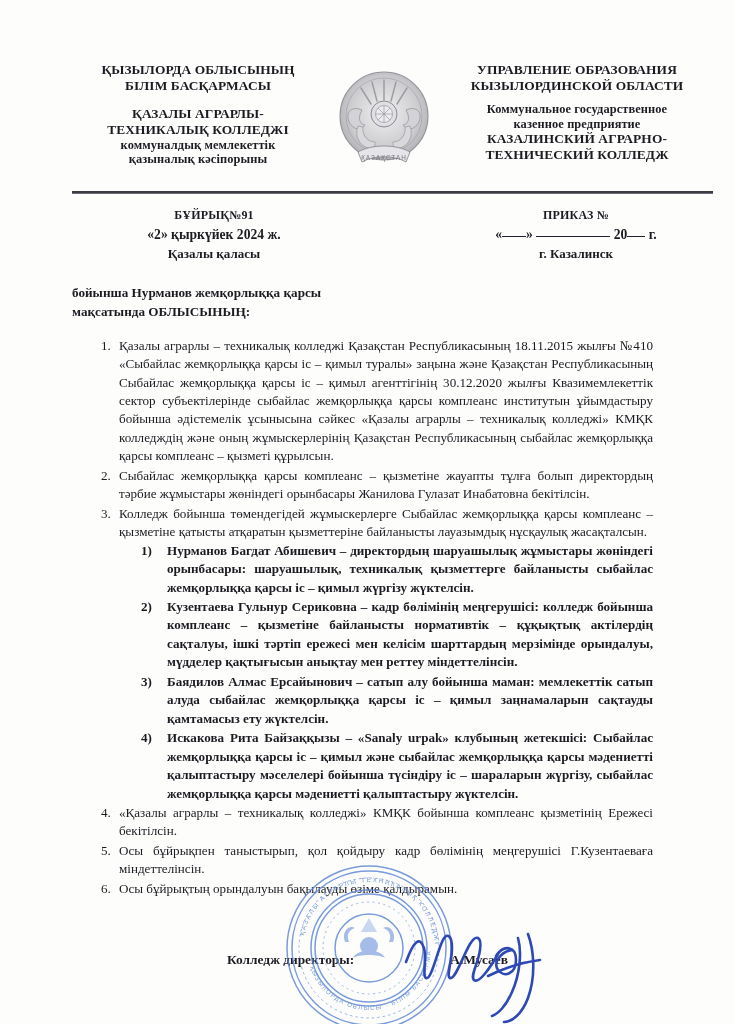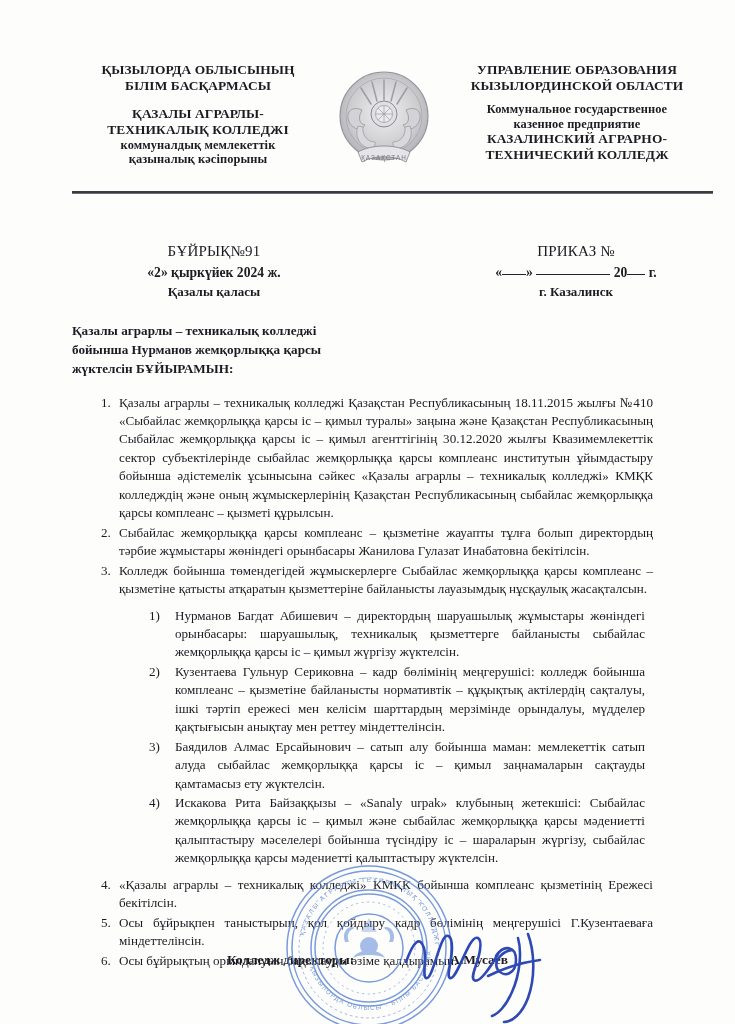--- a/index.html
+++ b/index.html
@@ -68,24 +68,23 @@
     padding: 14px 28px 0 96px;
     box-sizing: border-box;
   }
   .order-col {
     text-align: center;
     line-height: 1.32;
   }
   .order-col.left { width: 236px; }
   .order-col.right { width: 262px; }
   .order-title {
-    font-weight: normal;
-    font-size: 15px;
+    font-weight: bold;
+    font-size: 12px;
     letter-spacing: .2px;
-    margin-top: 34px;
   }
   .order-date {
     font-weight: bold;
     font-size: 13.6px;
     margin-top: 2px;
   }
   .order-date .fill {
     display: inline-block;
     border-bottom: 1.4px solid #22222a;
     vertical-align: 2px;
@@ -116,24 +115,25 @@
   ol.lvl1 {
     margin: 0;
     padding-left: 22px;
     list-style: decimal;
   }
   ol.lvl1 > li {
     margin-bottom: 1px;
     padding-left: 5px;
   }
   ol.lvl2 {
-    margin: 8px;
+    margin: 0;
     padding-left: 22px;
     list-style: none;
     counter-reset: sub;
+    font-weight: bold;
   }
   ol.lvl2 > li {
     counter-increment: sub;
     position: relative;
     padding-left: 26px;
     margin-bottom: 1px;
   }
   ol.lvl2 > li::before {
     content: counter(sub) ")";
     position: absolute;
@@ -254,23 +254,22 @@
       <div class="order-city">Қазалы қаласы</div>
     </div>
     <div class="order-col right">
       <div class="order-title">ПРИКАЗ №</div>
       <div class="order-date"><span>«</span><span class="fill f-short"></span><span>»</span> <span class="fill f-long"></span> <span>20</span><span class="fill f-tiny"></span> <span>г.</span></div>
       <div class="order-city">г. Казалинск</div>
     </div>
   </div>
 
   <div class="preamble">
-    <div>Қазалы аграрлы – техникалық колледжі</div>
     <div>бойынша Нурманов жемқорлыққа қарсы</div>
-    <div>жүктелсін БҰЙЫРАМЫН:</div>
+    <div>мақсатында ОБЛЫСЫНЫҢ:</div>
   </div>
 
   <div class="body">
     <ol class="lvl1">
       <li>
         <span>Қазалы аграрлы – техникалық колледжі Қазақстан Республикасының 18.11.2015 жылғы №410 «Сыбайлас жемқорлыққа қарсы іс – қимыл туралы» заңына және Қазақстан Республикасының Сыбайлас жемқорлыққа қарсы іс – қимыл агенттігінің 30.12.2020 жылғы Квазимемлекеттік сектор субъектілерінде сыбайлас жемқорлыққа қарсы комплеанс институтын ұйымдастыру бойынша әдістемелік ұсынысына сәйкес «Қазалы аграрлы – техникалық колледжі» КМҚК колледждің және оның жұмыскерлерінің Қазақстан Республикасының сыбайлас жемқорлыққа қарсы комплеанс – қызметі құрылсын.</span>
       </li>
       <li>
         <span>Сыбайлас жемқорлыққа қарсы комплеанс – қызметіне жауапты тұлға болып директордың тәрбие жұмыстары жөніндегі орынбасары Жанилова Гулазат Инабатовна бекітілсін.</span>
       </li>

